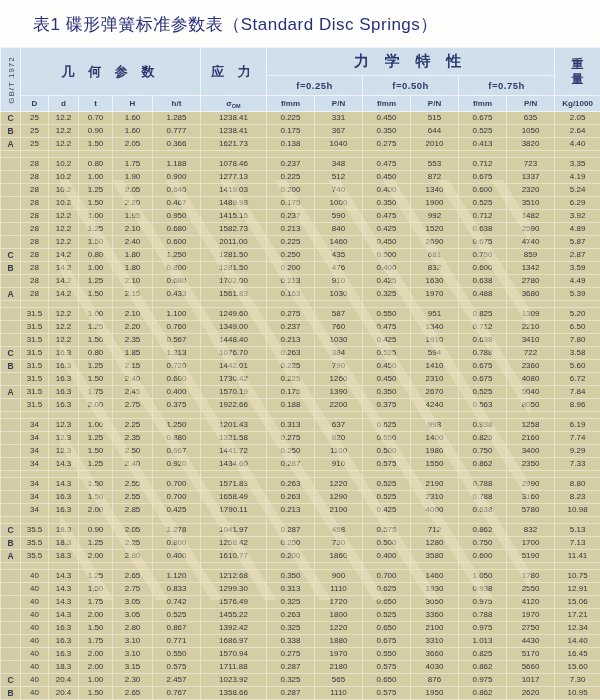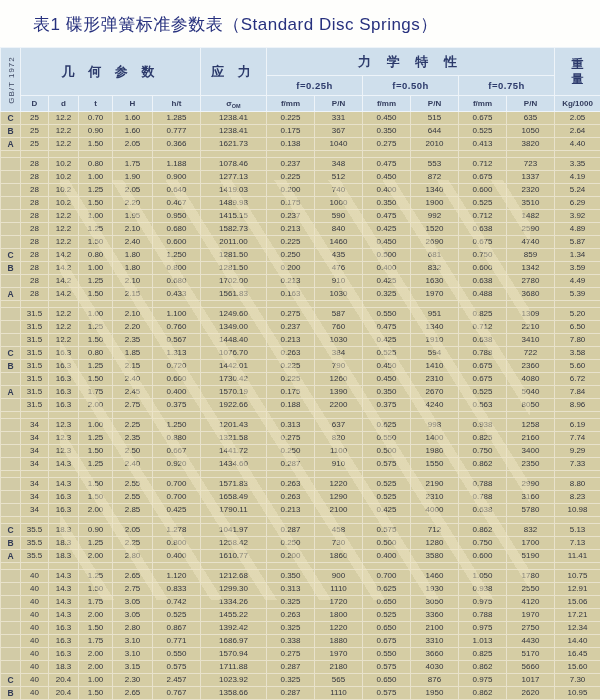--- a/index.html
+++ b/index.html
@@ -21,21 +21,21 @@
     color:var(--header-text,#2c3a6b);font-weight:bold;vertical-align:middle;
     text-align:center;
   }
   th.gbt{position:relative;}
   .vert{
     position:absolute;left:50%;top:50%;
     transform:translate(-50%,-50%) rotate(-90deg);
     font-size:8px;font-weight:normal;letter-spacing:1px;color:#3c4660;white-space:nowrap;
   }
   th.geo,th.stress{font-size:13px;letter-spacing:5px;height:47px;margin-left:12px;}
-  th.mech{font-size:13px;letter-spacing:6px;height:27px;}
+  th.mech{font-size:15px;letter-spacing:6px;height:27px;font-family:Liberation Serif, serif;}
   th.weight{font-size:12px;line-height:1.25;white-space:pre-line;letter-spacing:0;}
   th.flevel{font-size:9.5px;height:19px;letter-spacing:0.5px;margin-top:14px;}
   tr.subhead th{font-size:8px;height:15px;font-weight:bold;color:#333d5e;}
   .sigmasub{font-size:5.5px;vertical-align:-2px;}
   tbody td{
     background:var(--row-bg,#d5cda4);
     border:1px solid var(--grid-line,#e8e2cb);
     font-size:8px;color:var(--cell-text,#34363f);
     text-align:center;height:12px;line-height:12px;
   }
@@ -288,21 +288,21 @@
           <td>0.80</td>
           <td>1.80</td>
           <td>1.250</td>
           <td>1281.50</td>
           <td>0.250</td>
           <td>435</td>
           <td>0.500</td>
           <td>681</td>
           <td>0.750</td>
           <td>859</td>
-          <td>1.34</td>
+          <td>2.87</td>
         </tr>
         <tr class="datarow">
           <td class="grade">B</td>
           <td>28</td>
           <td>14.2</td>
           <td>1.00</td>
           <td>1.80</td>
           <td>0.800</td>
           <td>1281.50</td>
           <td>0.200</td>
@@ -745,21 +745,21 @@
           <td>2550</td>
           <td>12.91</td>
         </tr>
         <tr class="datarow">
           <td class="grade"></td>
           <td>40</td>
           <td>14.3</td>
           <td>1.75</td>
           <td>3.05</td>
           <td>0.742</td>
-          <td>1334.26</td>
+          <td>1576.49</td>
           <td>0.325</td>
           <td>1720</td>
           <td>0.650</td>
           <td>3050</td>
           <td>0.975</td>
           <td>4120</td>
           <td>15.06</td>
         </tr>
         <tr class="datarow">
           <td class="grade"></td>

